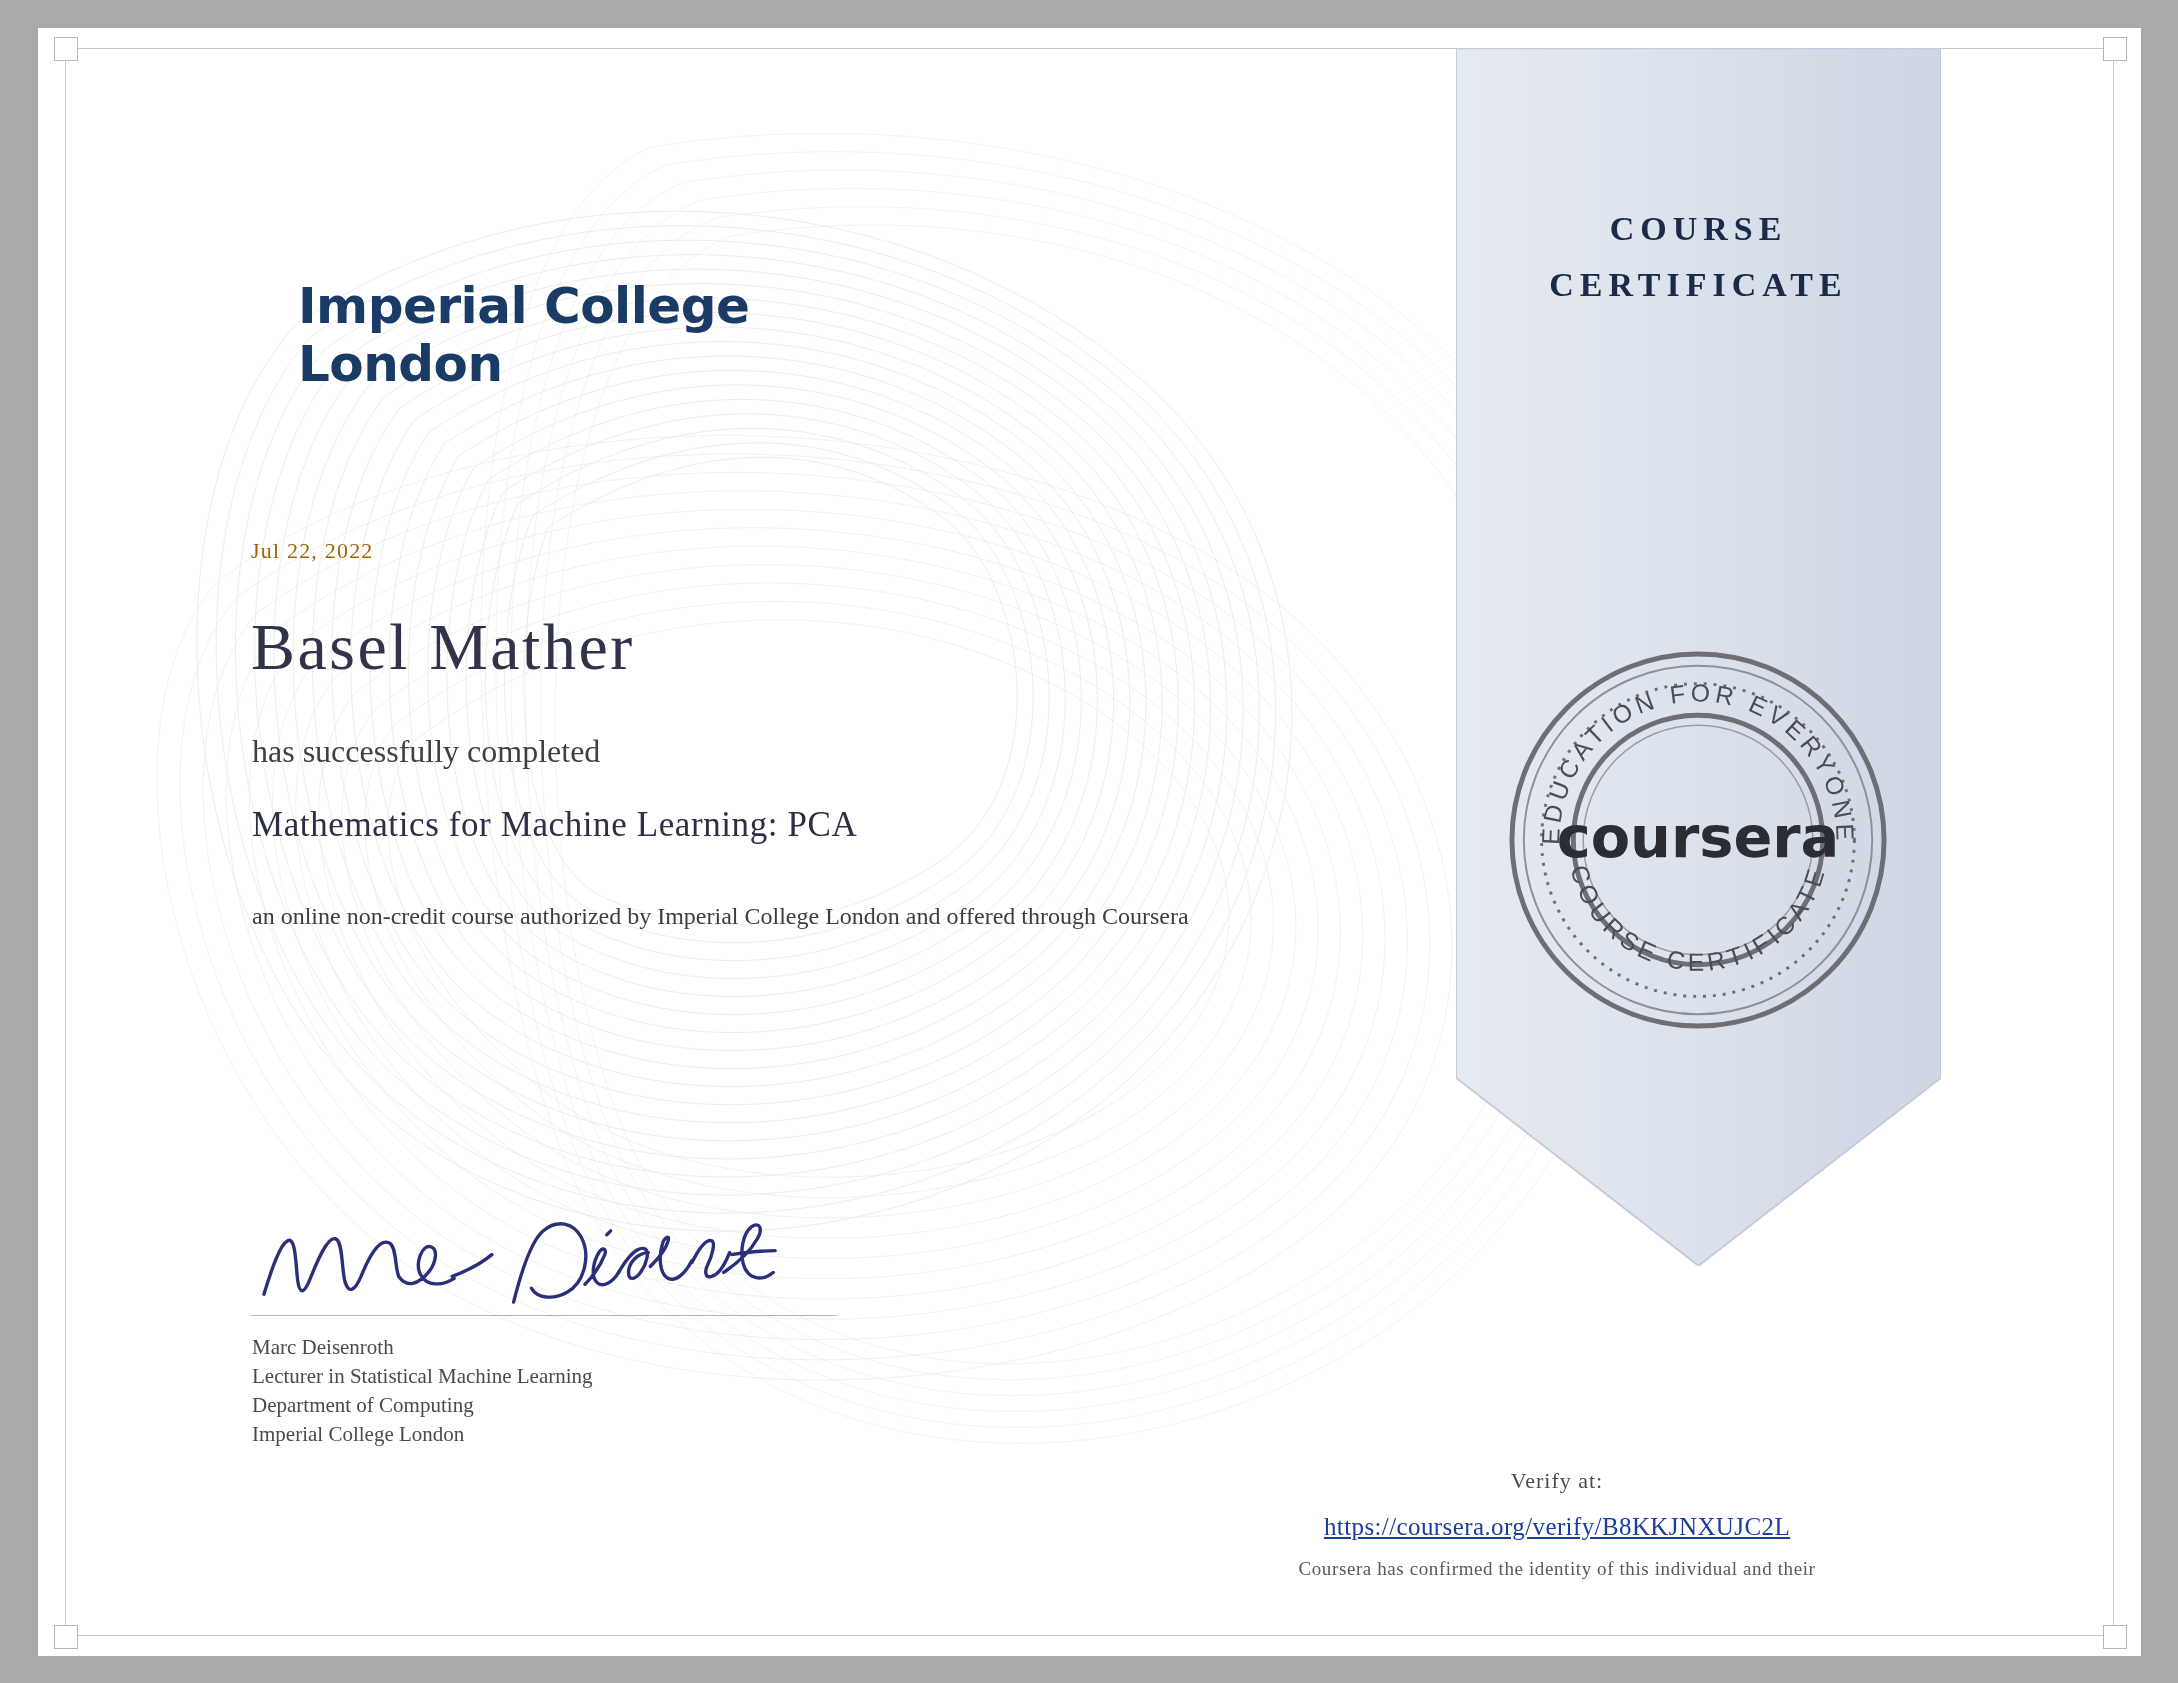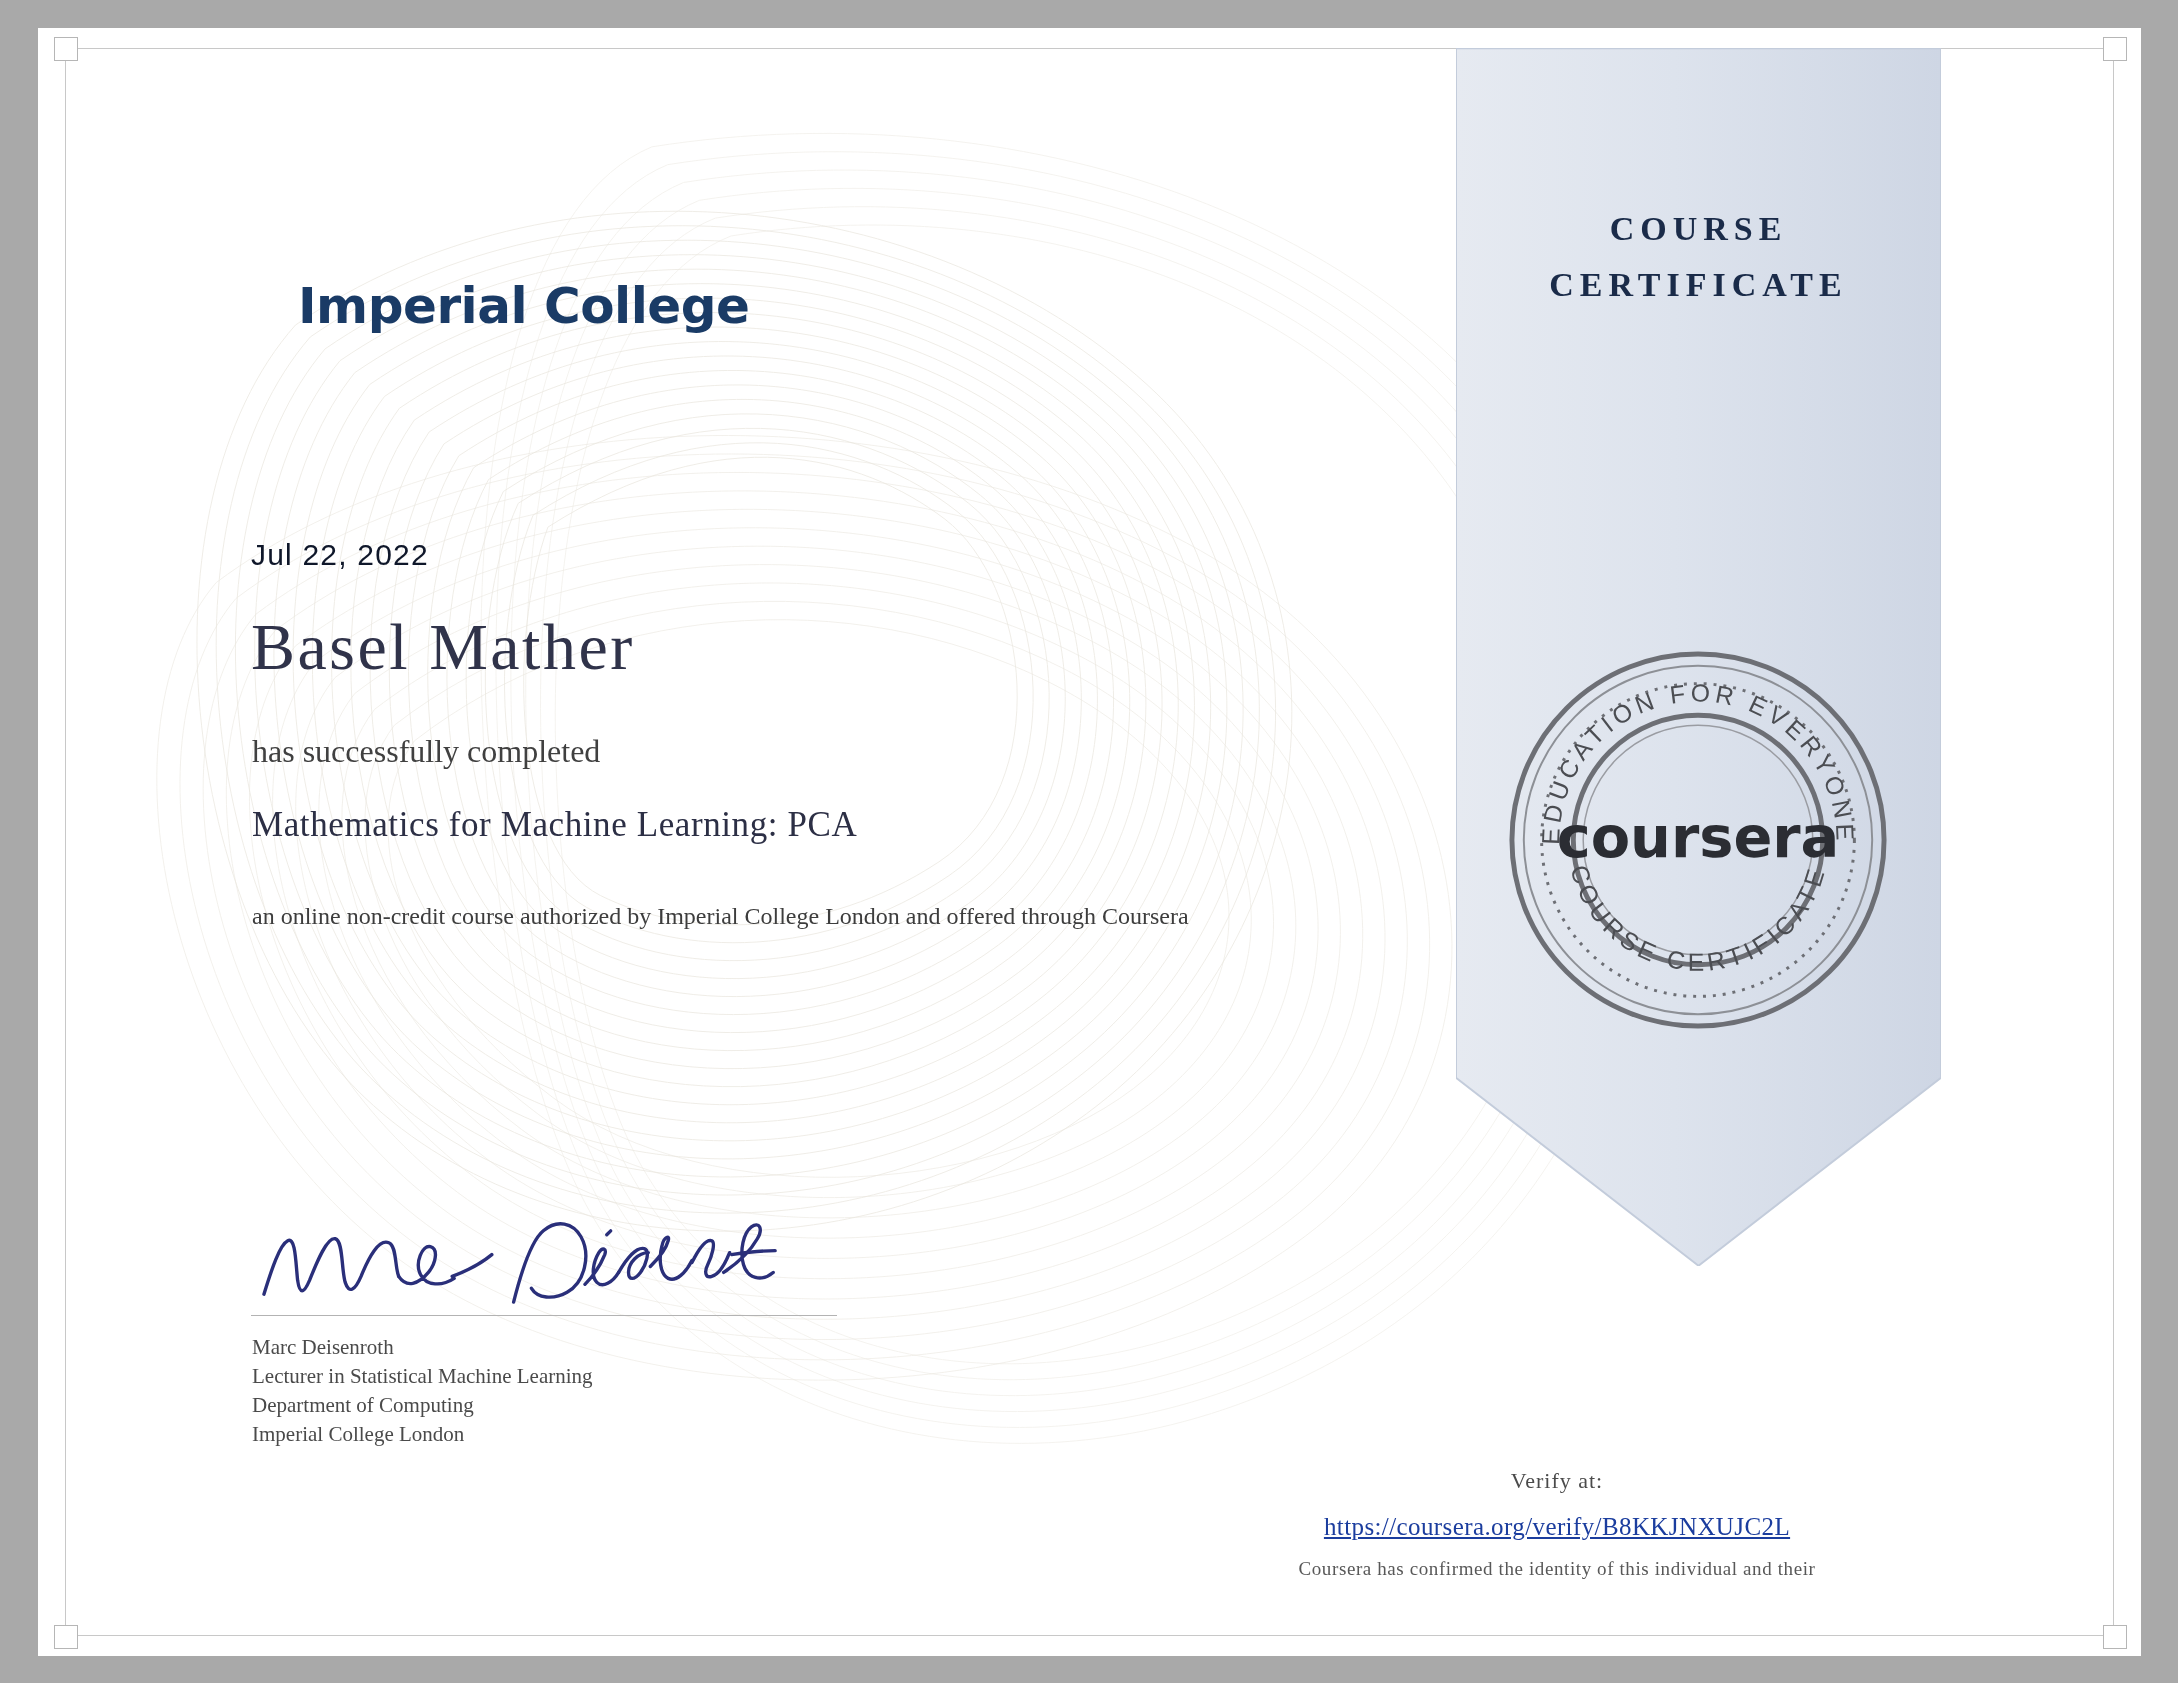--- a/index.html
+++ b/index.html
@@ -104,23 +104,23 @@
     font-weight: 700;
     font-size: 50px;
     line-height: 58px;
     letter-spacing: -0.5px;
   }
 
   .issue-date {
     position: absolute;
     left: 213px;
     top: 510px;
-    color: #0f172a;
-    font-family: Liberation Sans, sans-serif;
-    font-size: 30px;
+    color: #a16207;
+    font-family: Liberation Serif, serif;
+    font-size: 22px;
     letter-spacing: 1.2px;
   }
 
   .recipient {
     position: absolute;
     left: 213px;
     top: 581px;
     color: #30334a;
     font-family: "Liberation Serif", serif;
     font-size: 66px;
@@ -302,20 +302,21 @@
         <textPath href="#arcTop" startOffset="50%" text-anchor="middle">EDUCATION FOR EVERYONE</textPath>
       </text>
       <text font-family="'Liberation Sans', sans-serif" font-size="25" letter-spacing="4.5" fill="#4b4d52">
         <textPath href="#arcBottom" startOffset="50%" text-anchor="middle">COURSE CERTIFICATE</textPath>
       </text>
       <text x="195" y="212" text-anchor="middle" font-family="'DejaVu Sans', sans-serif" font-weight="700" font-size="58" fill="#2b2d33">coursera</text>
     </svg>
 
     <div class="logo">
       <div>Imperial College</div>
+      <div>London</div>
     </div>
 
     <div class="issue-date">Jul 22, 2022</div>
     <div class="recipient">Basel Mather</div>
     <div class="completed-line">has successfully completed</div>
     <div class="course-title">Mathematics for Machine Learning: PCA</div>
     <div class="course-desc">an online non-credit course authorized by Imperial College London and offered through Coursera</div>
 
     <svg class="signature" viewBox="0 0 540 110">
       <g fill="none" stroke="#2a2f7a" stroke-width="3.4" stroke-linecap="round" stroke-linejoin="round">

